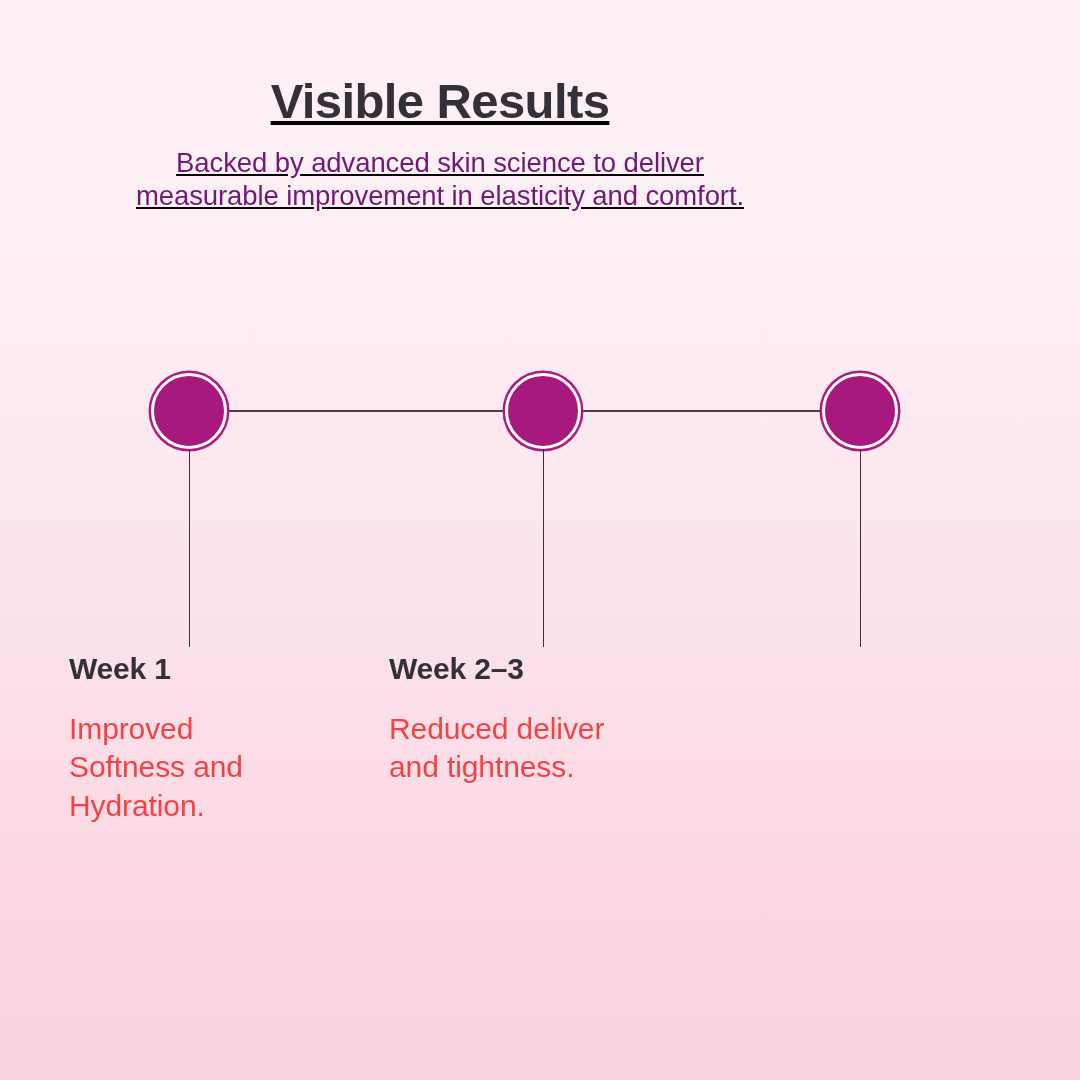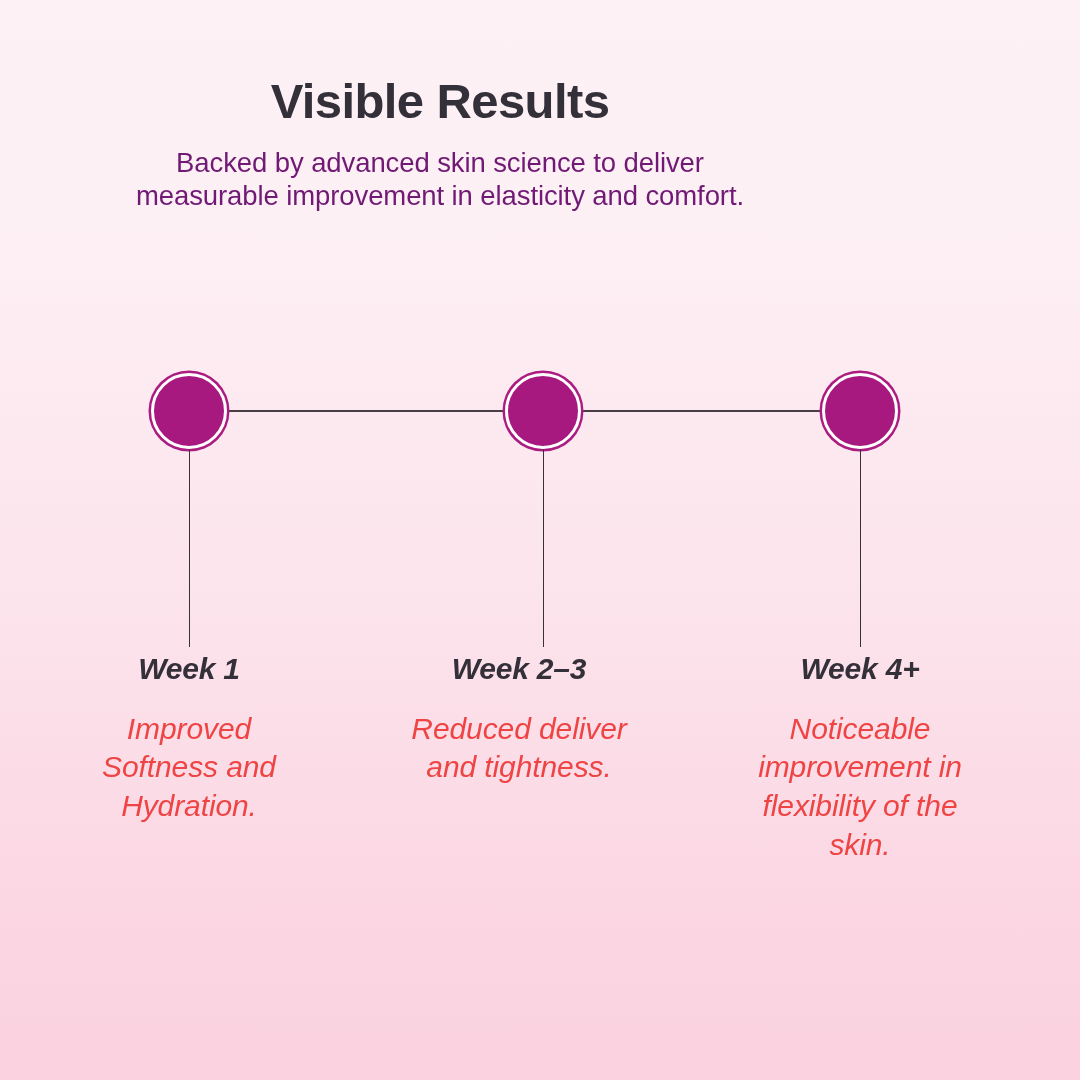--- a/index.html
+++ b/index.html
@@ -25,20 +25,21 @@
     height: 1080px;
   }
 
   
   .header {
     position: absolute;
     left: 0;
     top: 0;
     width: 880px;
     text-align: center;
+    text-decoration: underline;
   }
   .page-title {
     margin: 0;
     padding-top: 74px;
     font-size: 49px;
     font-weight: 700;
     letter-spacing: -0.6px;
     color: #343039;
     line-height: 1.12;
   }
@@ -103,22 +104,21 @@
   .steps {
     position: absolute;
     left: 0;
     top: 652px;
     width: 1080px;
     height: 260px;
   }
   .step {
     position: absolute;
     top: 0;
-    text-align: center;
-    font-style: italic;
+    text-align: left;
   }
   .step.c0 { left: 69px;  width: 240px; }
   .step.c1 { left: 389px; width: 260px; }
   .step.c2 { left: 737px; width: 246px; }
 
   .step-title {
     margin: 0;
     font-size: 30px;
     font-weight: 700;
     color: #343039;
@@ -165,20 +165,16 @@
     <div class="step c0">
       <p class="step-title">Week 1</p>
       <p class="step-desc">Improved Softness and Hydration.</p>
     </div>
 
     <div class="step c1">
       <p class="step-title">Week 2–3</p>
       <p class="step-desc">Reduced deliver and tightness.</p>
     </div>
 
-    <div class="step c2">
-      <p class="step-title">Week 4+</p>
-      <p class="step-desc">Noticeable improvement in flexibility of the skin.</p>
-    </div>
 
   </div>
 
 </div>
 
 </body></html>

